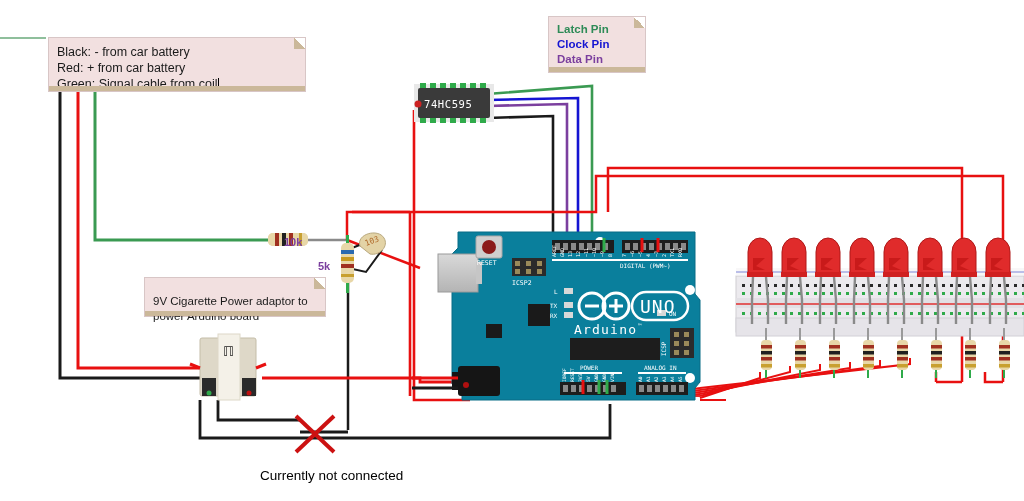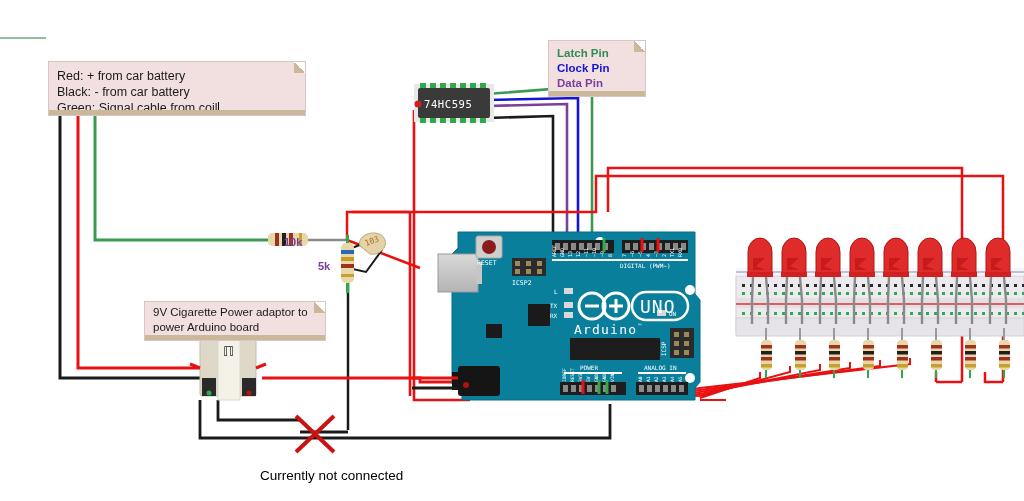--- a/index.html
+++ b/index.html
@@ -3,32 +3,32 @@
 <meta charset="utf-8">
 <style>
   html,body{margin:0;padding:0;background:#ffffff;}
   body{width:1024px;height:501px;position:relative;overflow:hidden;
        font-family:"Liberation Sans","DejaVu Sans",sans-serif;}
   #stage{position:absolute;left:0;top:0;width:1024px;height:501px;}
   svg.layer{position:absolute;left:0;top:0;width:1024px;height:501px;overflow:visible;}
 
   
   .note{position:absolute;background:#f2e0e0;border:1px solid #d8c6c6;
-        box-sizing:border-box;margin-top:24px;}
+        box-sizing:border-box;}
   .note .fold{position:absolute;right:0;top:0;width:11px;height:11px;
         background:linear-gradient(225deg,#ffffff 50%,#cbb89a 50%);}
   .note .bar{position:absolute;left:0;right:0;bottom:0;height:5px;background:#cbb89a;}
   .note .body{padding:6px 8px 8px 8px;font-size:12.5px;line-height:16px;color:#1a1a1a;}
   .note .body div{white-space:nowrap;}
 
   #note-wires{left:48px;top:37px;width:258px;height:55px;}
   #note-pins{left:548px;top:16px;width:98px;height:57px;}
   #note-pins .body{padding:5px 8px;font-size:11.5px;line-height:15px;font-weight:bold;}
   #note-power{left:144px;top:277px;width:182px;height:40px;}
-  #note-power .body{padding:3px 8px;font-size:11.5px;line-height:15px;}
+  #note-power .body{padding:16px 8px;font-size:11.5px;line-height:15px;}
 
   .lbl-latch{color:#2e8b57;}
   .lbl-clock{color:#1414d2;}
   .lbl-data{color:#7b3f9e;}
 
   .caret{display:inline-block;width:1px;height:12px;background:#000;
          vertical-align:-2px;margin-left:0px;}
 
   
   .rlabel{position:absolute;font-size:11px;color:#7b3f9e;font-weight:bold;
@@ -672,22 +672,22 @@
   </svg>
 
   <svg class="layer">
     <line x1="296" y1="416" x2="334" y2="452" stroke="#cc1111" stroke-width="4"></line>
     <line x1="334" y1="416" x2="296" y2="452" stroke="#cc1111" stroke-width="4"></line>
   </svg>
 
   <div class="note" id="note-wires">
     <div class="fold"></div>
     <div class="body">
+      <div>Black: - from car battery</div>
       <div>Red: + from car battery</div>
-      <div>Black: - from car battery</div>
       <div><span>Green: Signal cable from coil</span><span class="caret"></span></div>
     </div>
     <div class="bar"></div>
   </div>
 
   <div class="note" id="note-pins">
     <div class="fold"></div>
     <div class="body">
       <div class="lbl-latch">Latch Pin</div>
       <div class="lbl-clock">Clock Pin</div>

